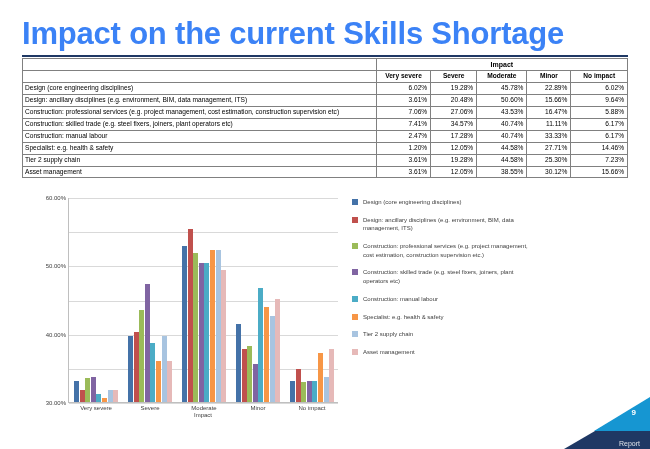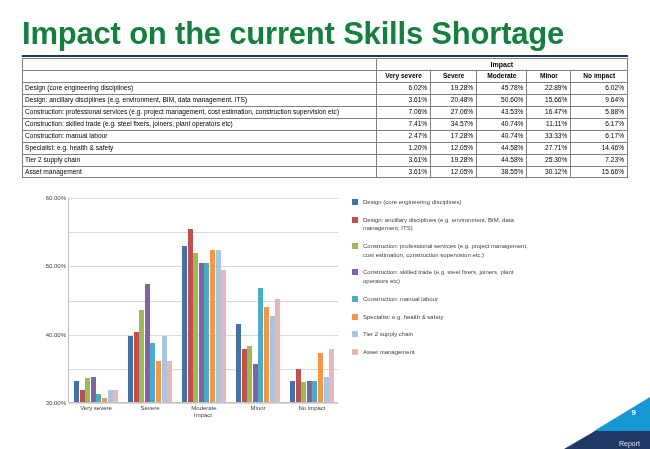--- a/index.html
+++ b/index.html
@@ -20,21 +20,21 @@
     width: 650px;
     height: 449px;
   }
   
   .title {
     position: absolute;
     left: 22px;
     top: 16px;
     font-size: 31px;
     font-weight: bold;
-    color: #15803d;
+    color: #3b82f6;
     letter-spacing: -0.2px;
     white-space: nowrap;
   }
   .title-rule {
     position: absolute;
     left: 22px;
     top: 55px;
     width: 606px;
     height: 2px;
     background: #1F3864;

